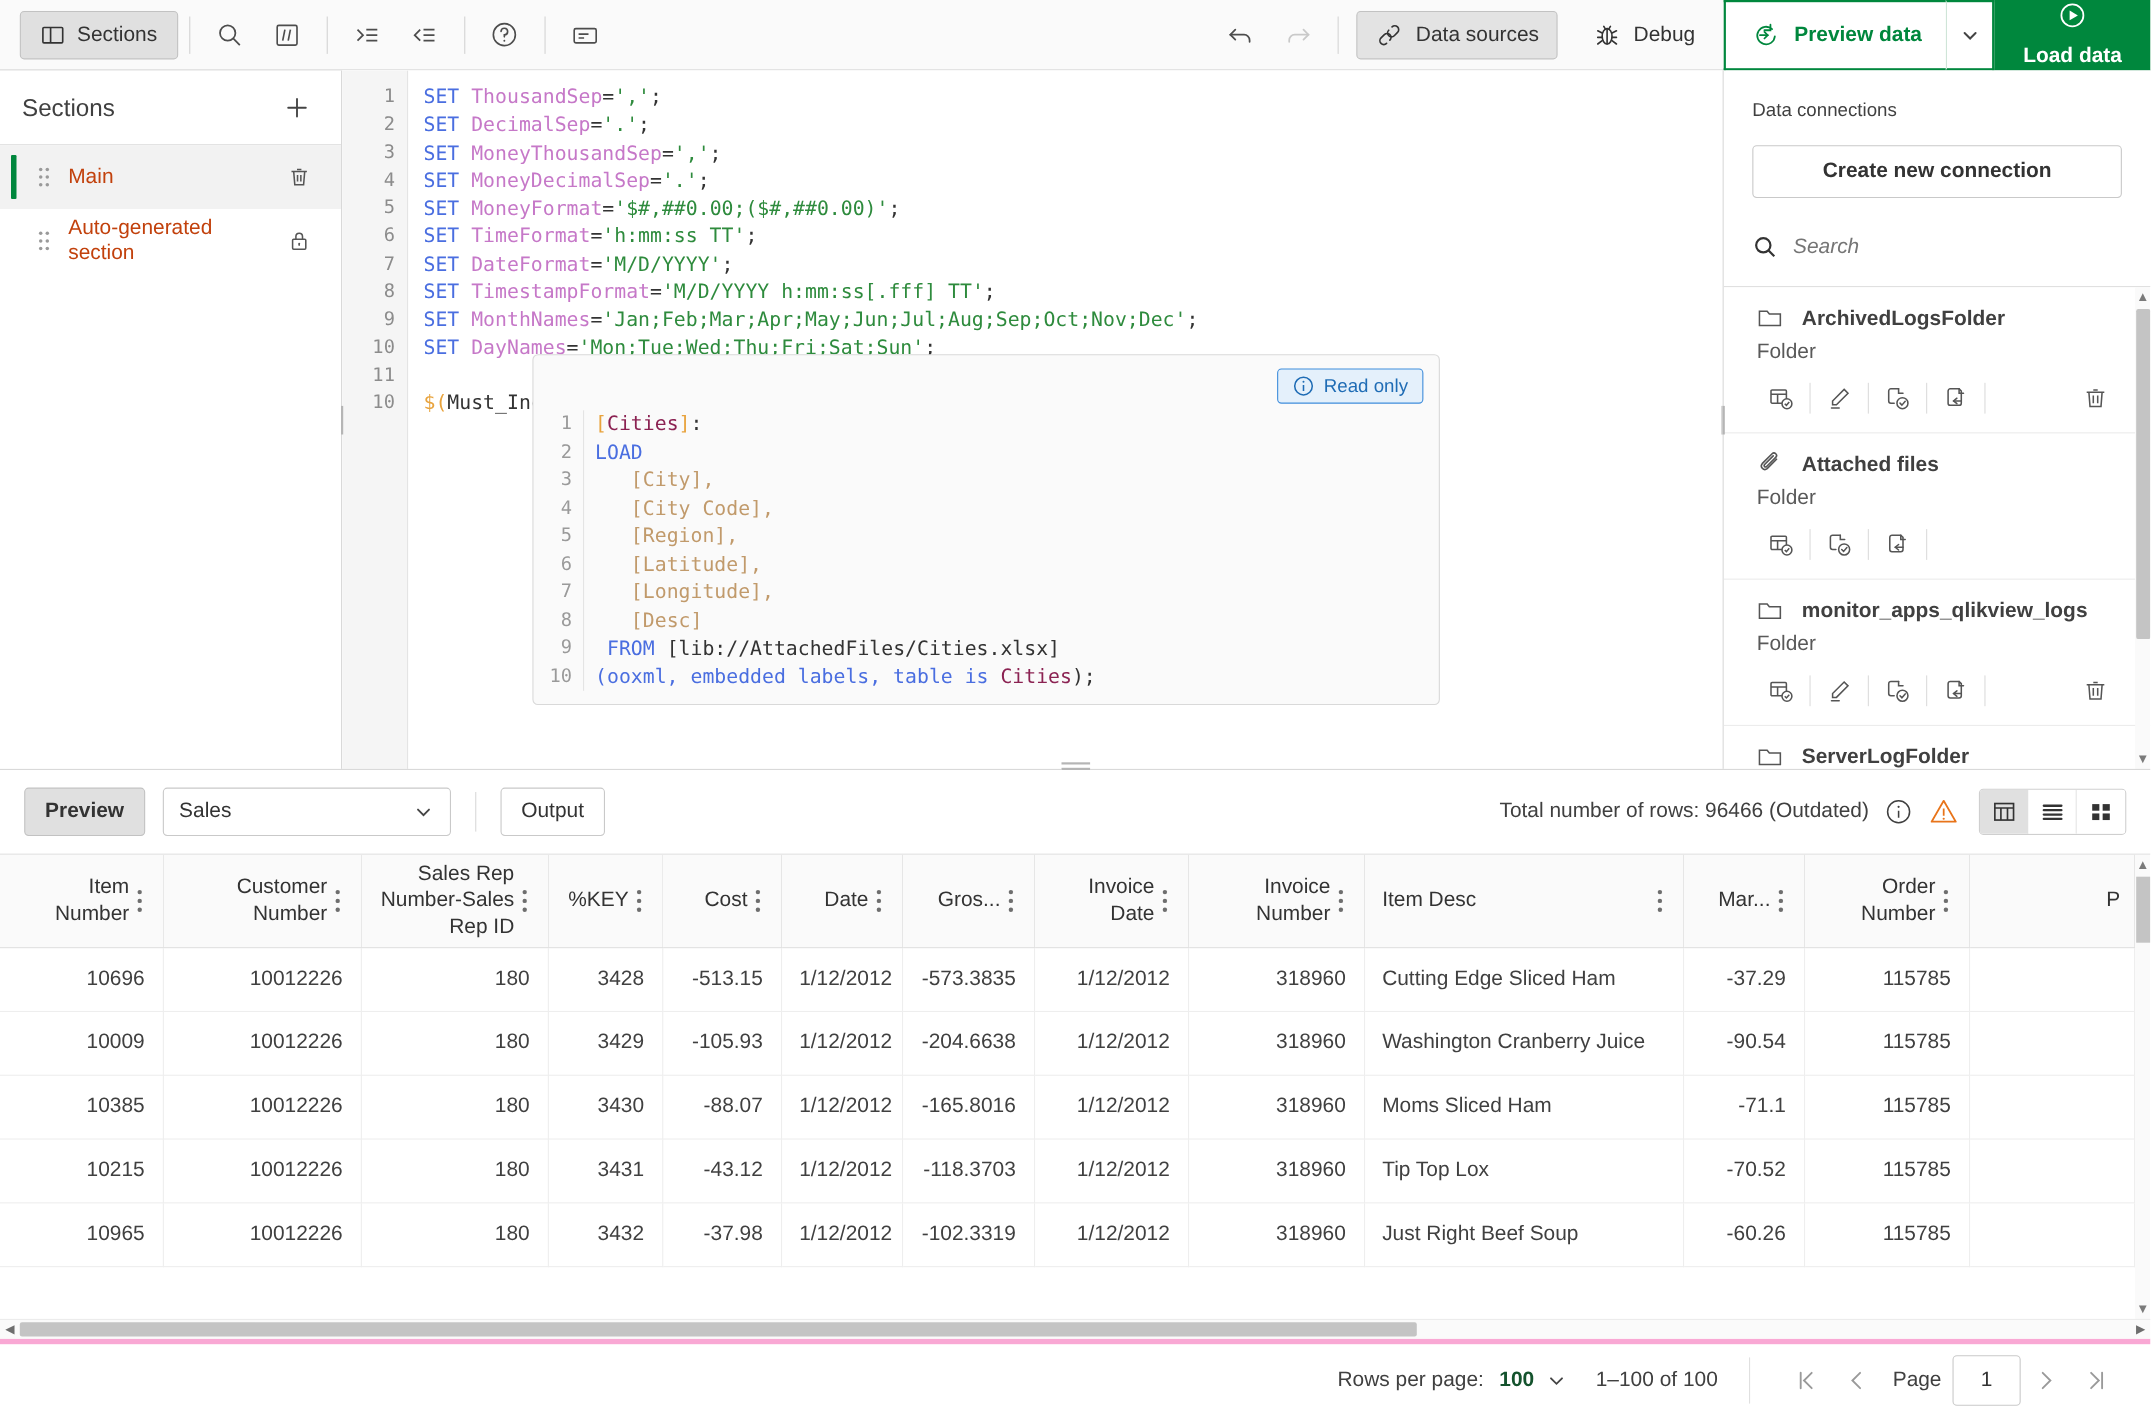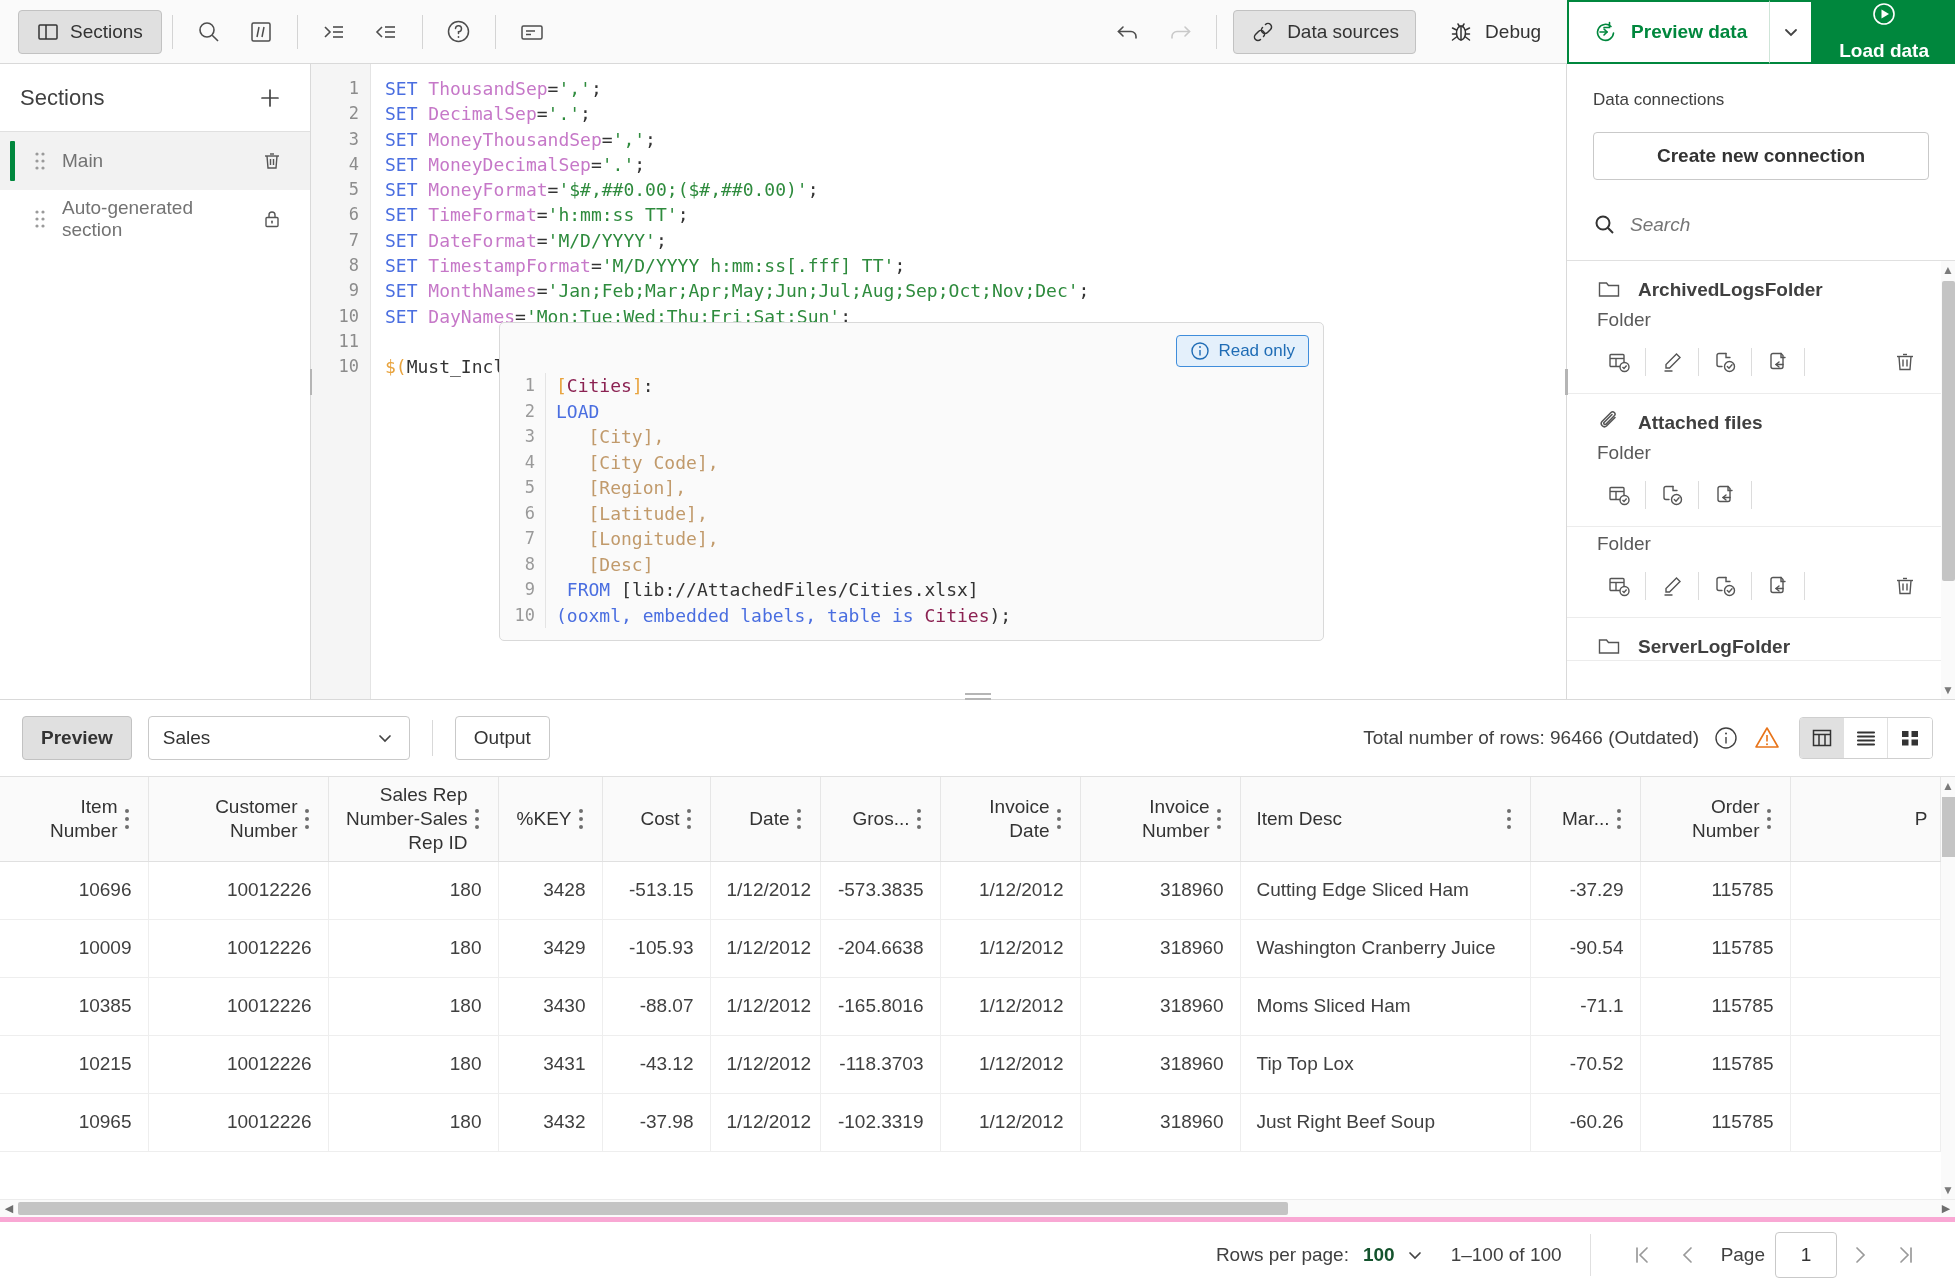--- a/index.html
+++ b/index.html
@@ -85,21 +85,21 @@
   .sections-title { font-size: 22px; color: #404040; }
   .add-section-btn {
     margin-left: auto; width: 40px; height: 40px;
     display: flex; align-items: center; justify-content: center;
     background: transparent; border: none; cursor: pointer;
     font-size: 30px; color: #555; line-height: 1;
   }
   .section-item {
     height: 58px; display: flex; align-items: center;
     padding: 0 18px 0 0; position: relative; cursor: pointer;
-    font-size: 19px; color: #737373;
+    font-size: 19px; color: #c2410c;
   }
   .section-item.active { background: #f2f2f2; }
   .section-item.active::before {
     content: ""; position: absolute; left: 10px; top: 9px;
     width: 5px; height: 40px; background: #00873d; border-radius: 1px;
   }
   .drag-dots {
     width: 44px; display: flex; align-items: center; justify-content: center;
     margin-left: 18px; cursor: grab;
   }
@@ -135,21 +135,21 @@
   .inline-chip {
     display: inline-flex; align-items: center; justify-content: center;
     width: 24px; height: 22px; vertical-align: middle;
     border: 1px solid #bdbdbd; border-radius: 3px; background: #f7f7f7;
     font-family: "DejaVu Sans Mono", monospace; font-size: 12px; color: #555;
     margin-left: 6px; cursor: pointer;
   }
 
   
   .ro-block {
-    position: absolute; left: 188px; top: 258px;
+    position: absolute; left: 173px; top: 258px;
     width: 825px; min-height: 245px;
     background: #fafafa; border: 1px solid #d9d9d9; border-radius: 5px;
     padding: 16px 0 12px 0;
   }
   .ro-badge {
     position: absolute; right: 14px; top: 12px;
     display: flex; align-items: center; gap: 8px;
     height: 32px; padding: 0 13px;
     background: #e4f0fb; border: 1px solid #3f8ddb; border-radius: 4px;
     color: #1f6cb5; font-size: 17px; cursor: pointer;
@@ -753,20 +753,28 @@
                   <polyline points="13,12 10,14.5 13,17"></polyline>
                     <line x1="10" y1="14.5" x2="17" y2="14.5"></line>
                 </svg>
               </span>
             </button>
             <div class="dc-act-sep"></div>
           </div>
         </div>
 
         <div class="dc-item">
+          <div class="dc-item-name">
+            <span>
+              <svg width="24" height="24" viewBox="0 0 24 24" fill="none" stroke="#555" stroke-width="1.4">
+                <path d="M2.5 19 V6 h7 l2 2.5 h10 V19 z"></path>
+              </svg>
+            </span>
+            <span class="nm">monitor_apps_qlikview_logs</span>
+          </div>
           <div class="dc-item-type">Folder</div>
           <div class="dc-actions">
             <button class="dc-act">
               <span>
                 <svg width="24" height="24" viewBox="0 0 24 24" fill="none" stroke="#555" stroke-width="1.4">
                   <rect x="3" y="4.5" width="14" height="12" rx="1"></rect>
                     <line x1="3" y1="8.5" x2="17" y2="8.5"></line>
                     <line x1="9" y1="8.5" x2="9" y2="16.5"></line>
                   <circle cx="17.5" cy="17" r="4.5" fill="#fff"></circle>
                     <polyline points="15.5,17 17,18.5 19.6,15.5"></polyline>

